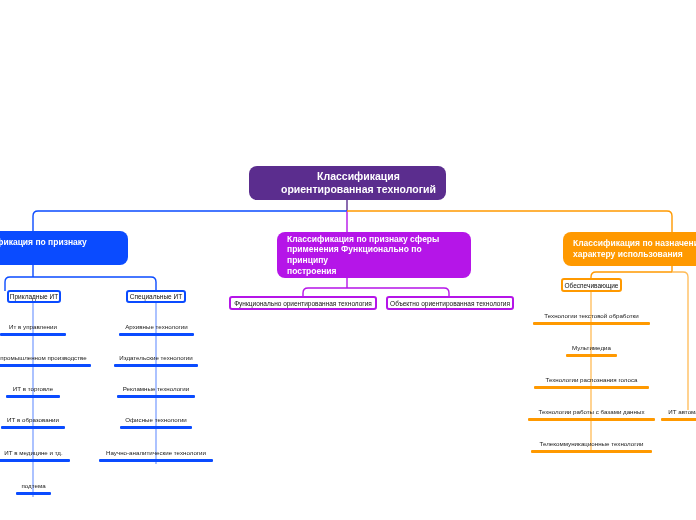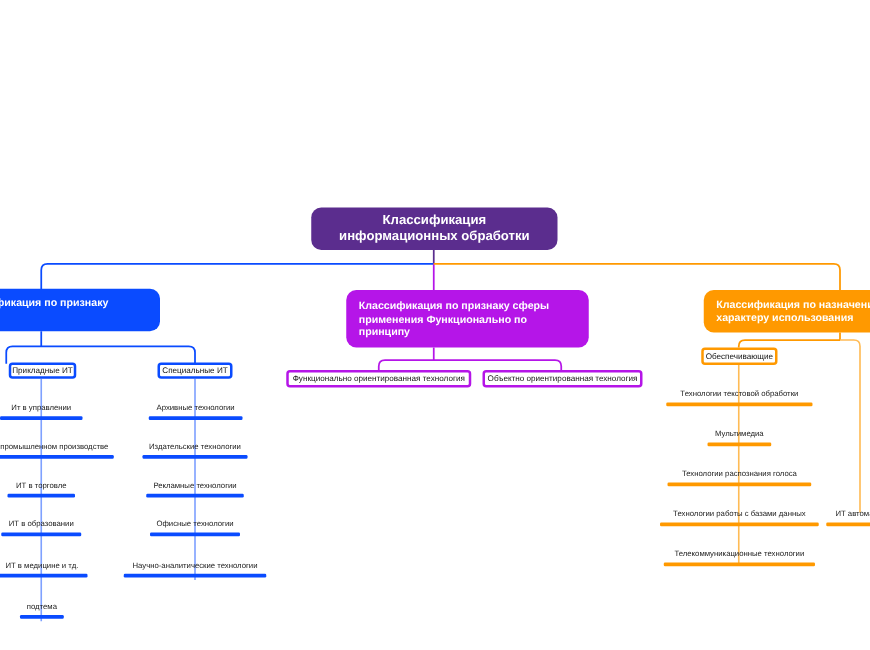--- a/index.html
+++ b/index.html
@@ -23,21 +23,21 @@
     display:flex;
     align-items:center;
     padding:6px 10px;
     line-height:1.25;
     z-index:3;
   }
   .root-box{
     background:#5B2D8E;
     font-size:10.5px;
     text-align:center;
-    justify-content:center;
+    justify-content:flex-end;
   }
   .branch-blue{background:#0A4BFF;font-size:8.5px;}
   .branch-purple{background:#B515E8;font-size:8.5px;}
   .branch-orange{background:#FF9900;font-size:8.5px;}
 
   
   .pill{
     position:absolute;
     box-sizing:border-box;
     background:#ffffff;
@@ -107,21 +107,21 @@
     <path d="M672,266 L672,272" stroke="#FF9900" stroke-width="1.4" fill="none"></path>
     <path d="M591,278 L591,277 Q591,272 596,272 L672,272" stroke="#FF9900" stroke-width="1.4" fill="none"></path>
     <path d="M672,272 L683,272 Q688,272 688,277 L688,410" stroke="#FFBB55" stroke-width="1.3" fill="none"></path>
 
     <path d="M591,292 L591,452" stroke="#FFBB55" stroke-width="1.3" fill="none"></path>
   </svg>
 
   <div class="node-box root-box" style="left:249px;top:166px;width:197px;height:34px;">
     <div>
       <div>Классификация</div>
-      <div>информационных обработки</div>
+      <div>ориентированная технологий</div>
     </div>
   </div>
 
   <div class="node-box branch-blue" style="left:-44px;top:231px;width:172px;height:34px;">
     <span>Классификация по признаку сферы</span>
   </div>
 
   <div class="pill blue" style="left:7px;top:290px;width:54px;height:13px;">
     <span>Прикладные ИТ</span>
   </div>
@@ -173,20 +173,21 @@
   </div>
   <div class="leaf blue" style="left:99px;top:450px;width:114px;">
     <span class="txt">Научно-аналитические технологии</span>
     <span class="bar"></span>
   </div>
 
   <div class="node-box branch-purple" style="left:277px;top:232px;width:194px;height:46px;">
     <div>
       <div>Классификация по признаку сферы</div>
       <div>применения  Функционально по принципу</div>
+      <div>построения</div>
     </div>
   </div>
 
   <div class="pill purple" style="left:229px;top:296px;width:148px;height:14px;">
     <span>Функционально ориентированная технология</span>
   </div>
   <div class="pill purple" style="left:386px;top:296px;width:128px;height:14px;">
     <span>Объектно ориентированная технология</span>
   </div>
 

